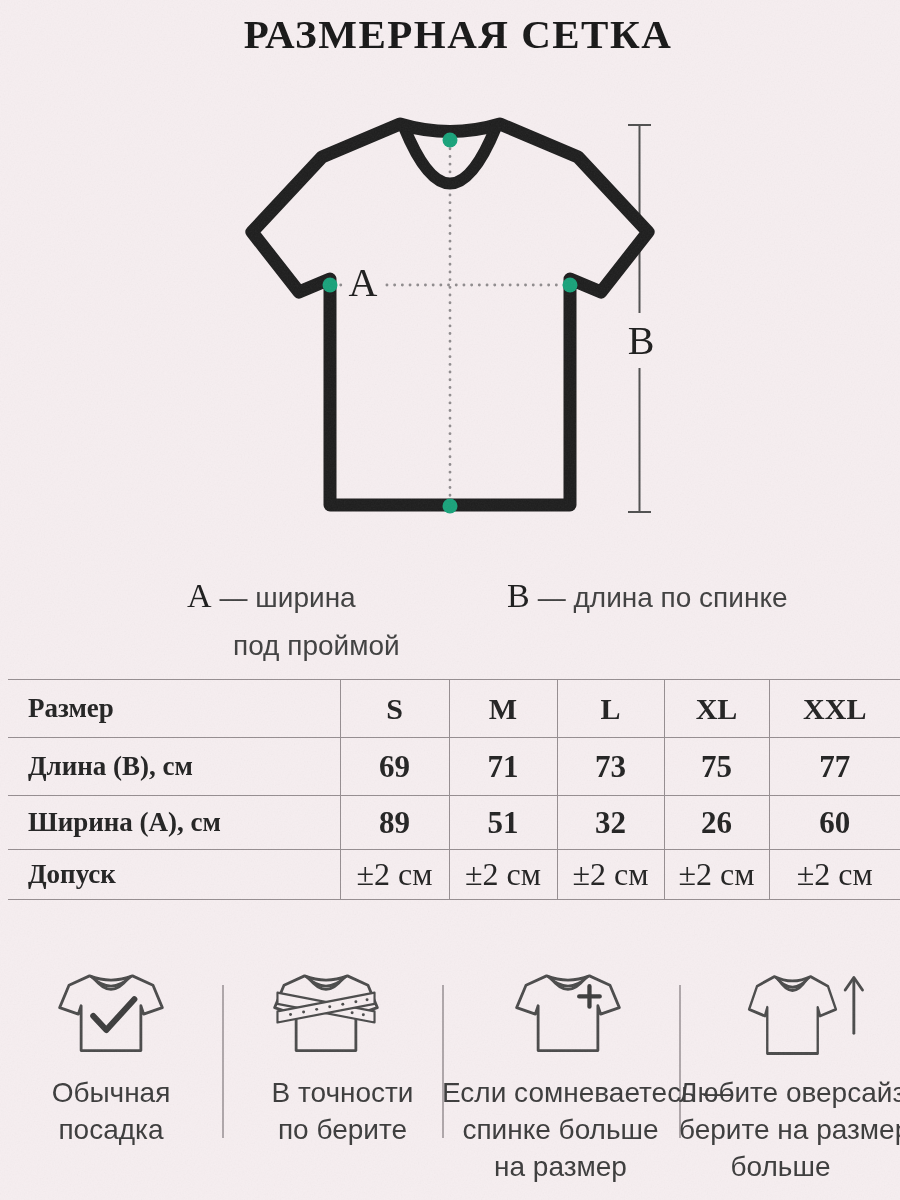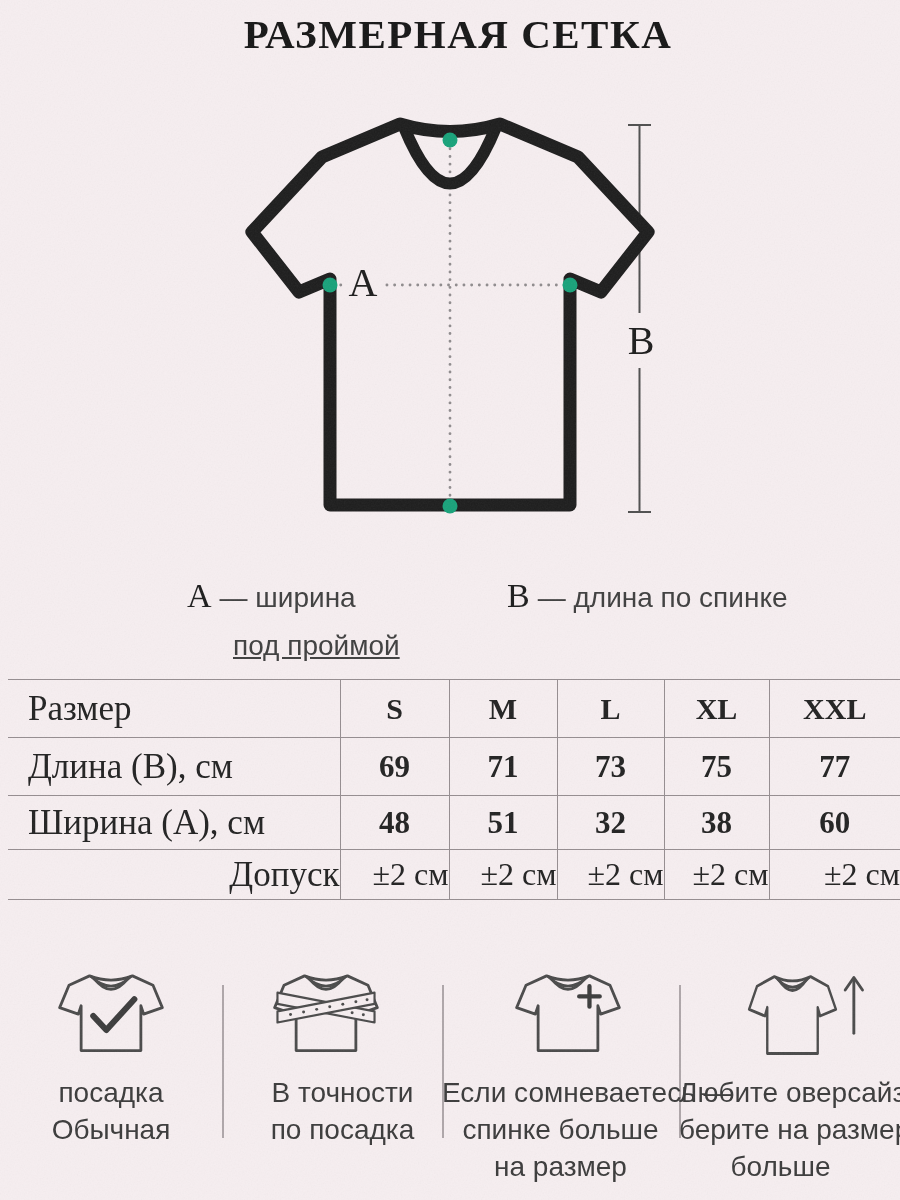--- a/index.html
+++ b/index.html
@@ -22,32 +22,32 @@
   .neck{fill:none;stroke:#1d1d1d;stroke-width:12;stroke-linecap:round;}
   .dotted{stroke:#8f8b8d;stroke-width:2.8;stroke-dasharray:0.1 7.6;stroke-linecap:round;fill:none;}
   .ruler{stroke:#4f4f4f;stroke-width:2;}
   .dim-label{font-family:"Liberation Serif",serif;font-size:40px;fill:#1c1c1c;text-anchor:middle;}
 
   
   .legend{position:absolute;color:#3f3f3f;font-size:28px;line-height:48px;}
   .legend-a{left:187px;top:572px;}
   .legend-b{left:507px;top:572px;text-align:center;}
   .lg-letter{font-family:"Liberation Serif",serif;font-size:34px;color:#1c1c1c;margin-right:8px;}
-  .lg-line2{margin-left:46px;text-decoration:underline;}
+  .lg-line2{margin-left:46px;}
 
   
   table.size-table{
     position:absolute;left:8px;top:679px;width:892px;
     border-collapse:collapse;table-layout:fixed;
     font-family:"Liberation Serif",serif;color:#222;
   }
   .size-table td{border-top:1px solid #958d90;vertical-align:middle;padding:0;text-align:center;}
-  .size-table tr.r3 td{border-bottom:1px solid #958d90;text-align:right;}
+  .size-table tr.r3 td{border-bottom:1px solid #958d90;}
   .size-table td.vline{border-left:1px solid #958d90;}
-  .size-table td.lbl{text-align:left;padding-left:20px;font-size:35px;font-weight:400;}
+  .size-table td.lbl{text-align:left;padding-left:20px;font-size:27px;font-weight:700;}
   .size-table tr.rhead{height:58px;} .size-table tr.r1{height:58px;}
   .size-table tr.r2{height:54px;}   .size-table tr.r3{height:50px;}
   .size-table .sz{font-size:30px;font-weight:600;}
   .size-table .num{font-size:31px;font-weight:600;}
   .size-table .tol{font-size:32px;font-weight:400;}
 
   
   .footer{position:absolute;left:0;top:960px;width:900px;height:230px;}
   .f-div{position:absolute;top:25px;width:2px;height:153px;background:#aea6a9;}
   .f-panel{position:absolute;top:0;height:230px;}
@@ -128,24 +128,24 @@
   <tr class="r1">
     <td class="lbl">Длина (В), см</td>
     <td class="num vline">69</td>
     <td class="num vline">71</td>
     <td class="num vline">73</td>
     <td class="num vline">75</td>
     <td class="num vline">77</td>
   </tr>
   <tr class="r2">
     <td class="lbl">Ширина (А), см</td>
-    <td class="num vline">48</td>
+    <td class="num vline">89</td>
     <td class="num vline">51</td>
     <td class="num vline">32</td>
-    <td class="num vline">38</td>
+    <td class="num vline">26</td>
     <td class="num vline">60</td>
   </tr>
   <tr class="r3">
     <td class="lbl">Допуск</td>
     <td class="tol vline">±2 см</td>
     <td class="tol vline">±2 см</td>
     <td class="tol vline">±2 см</td>
     <td class="tol vline">±2 см</td>
     <td class="tol vline">±2 см</td>
   </tr>
@@ -158,22 +158,22 @@
   <div class="f-div" style="left:679px"></div>
 
   <div class="f-panel" style="left:0;width:222px">
     <svg class="f-icon" style="left:55px" width="112" height="100" viewBox="0 0 120 104">
       <path class="ic-fill" d="M37,9 L15,19 L5,43 L25,50 L28,41 L28,89 L92,89 L92,41 L95,50 L115,43 L105,19 L83,9 Q60,18 37,9 Z"></path>
       <path class="ic-line" d="M39,10 Q60,30 81,10"></path>
       <path class="ic-line" d="M42,12 Q60,35 78,12" stroke-width="2.2"></path>
       <path class="ic-mark" d="M41,52 L55,67 L85,34" stroke-width="6.5"></path>
     </svg>
     <div class="f-cap">
+      <span>Обычная</span>
       <span>посадка</span>
-      <span>Обычная</span>
     </div>
   </div>
 
   <div class="f-panel" style="left:222px;width:241px">
     <svg class="f-icon" style="left:48px" width="112" height="100" viewBox="0 0 120 104">
       <path class="ic-fill" d="M37,9 L15,19 L5,43 L25,50 L28,41 L28,89 L92,89 L92,41 L95,50 L115,43 L105,19 L83,9 Q60,18 37,9 Z"></path>
       <path class="ic-line" d="M39,10 Q60,30 81,10"></path>
       <path class="ic-line" d="M42,12 Q60,35 78,12" stroke-width="2.2"></path>
       <path class="tape" d="M8,27 L112,47 L112,59 L8,39 Z"></path>
       <g fill="#4a4a4a">
@@ -186,21 +186,21 @@
           <circle cx="36" cy="47.6" r="1.6"></circle>
         <circle cx="50" cy="44.9" r="1.6"></circle>
           <circle cx="64" cy="42.2" r="1.6"></circle>
         <circle cx="78" cy="39.5" r="1.6"></circle>
           <circle cx="92" cy="36.8" r="1.6"></circle>
         <circle cx="104" cy="34.5" r="1.6"></circle>
       </g>
     </svg>
     <div class="f-cap">
       <span>В точности</span>
-      <span>по посадка</span>
+      <span>по берите</span>
     </div>
   </div>
 
   <div class="f-panel" style="left:442px;width:237px">
     <svg class="f-icon" style="left:70px" width="112" height="100" viewBox="0 0 120 104">
       <path class="ic-fill" d="M37,9 L15,19 L5,43 L25,50 L28,41 L28,89 L92,89 L92,41 L95,50 L115,43 L105,19 L83,9 Q60,18 37,9 Z"></path>
       <path class="ic-line" d="M39,10 Q60,30 81,10"></path>
       <path class="ic-line" d="M42,12 Q60,35 78,12" stroke-width="2.2"></path>
       <path class="ic-mark" d="M83,20 L83,42 M72,31 L94,31" stroke-width="4.6"></path>
     </svg>

